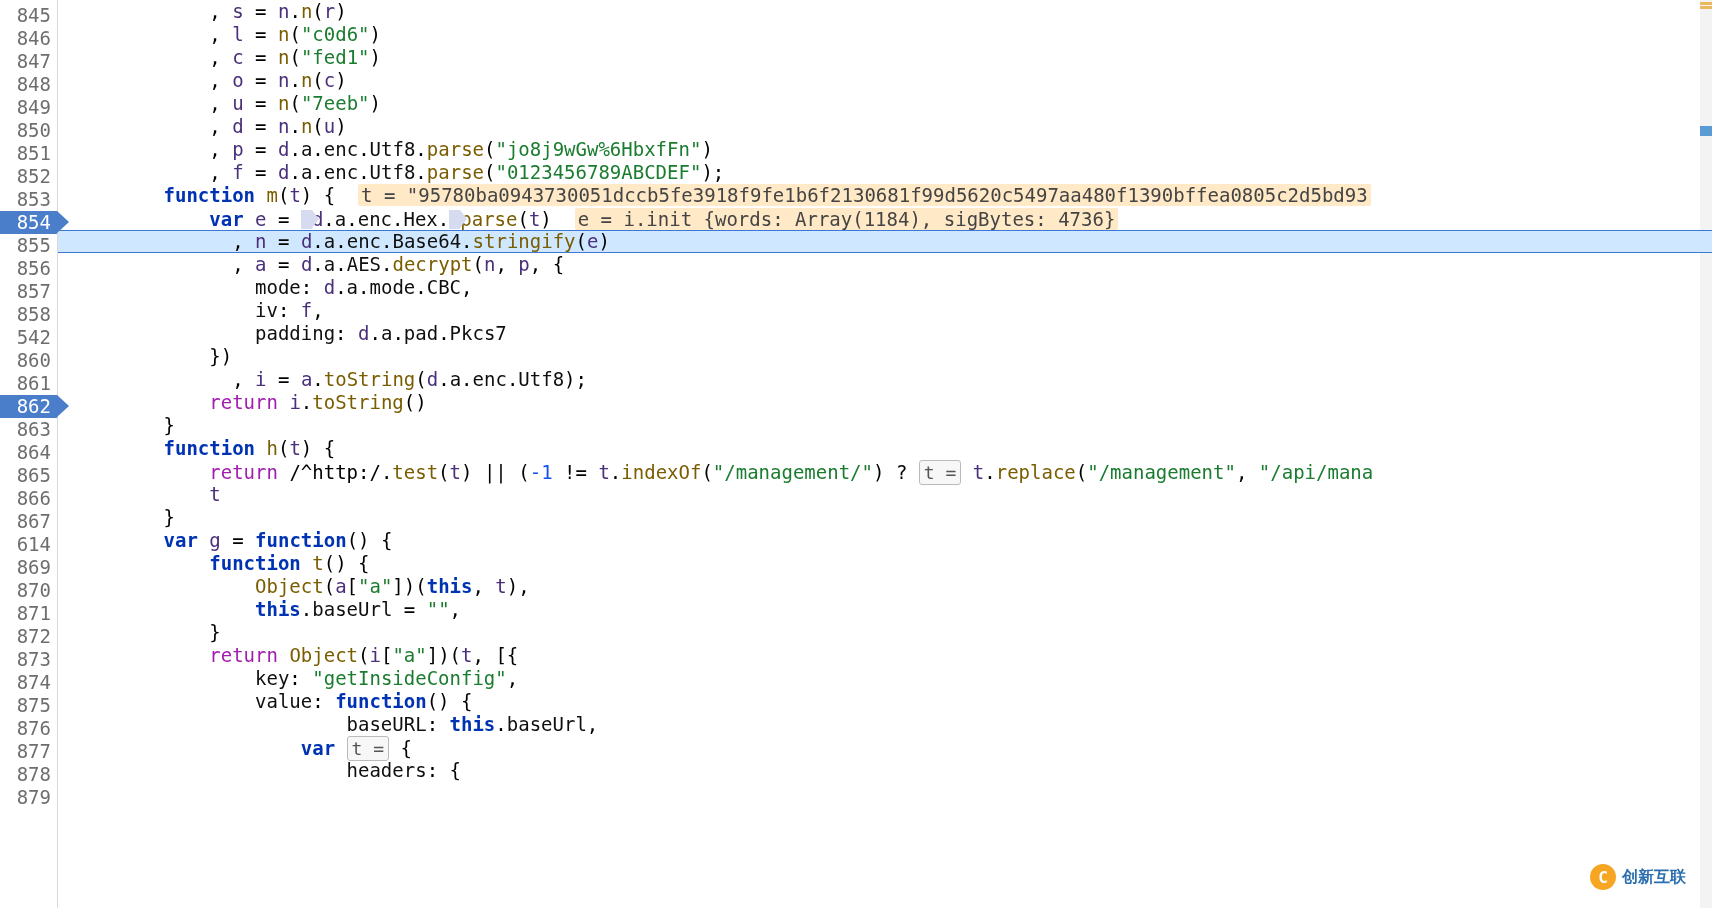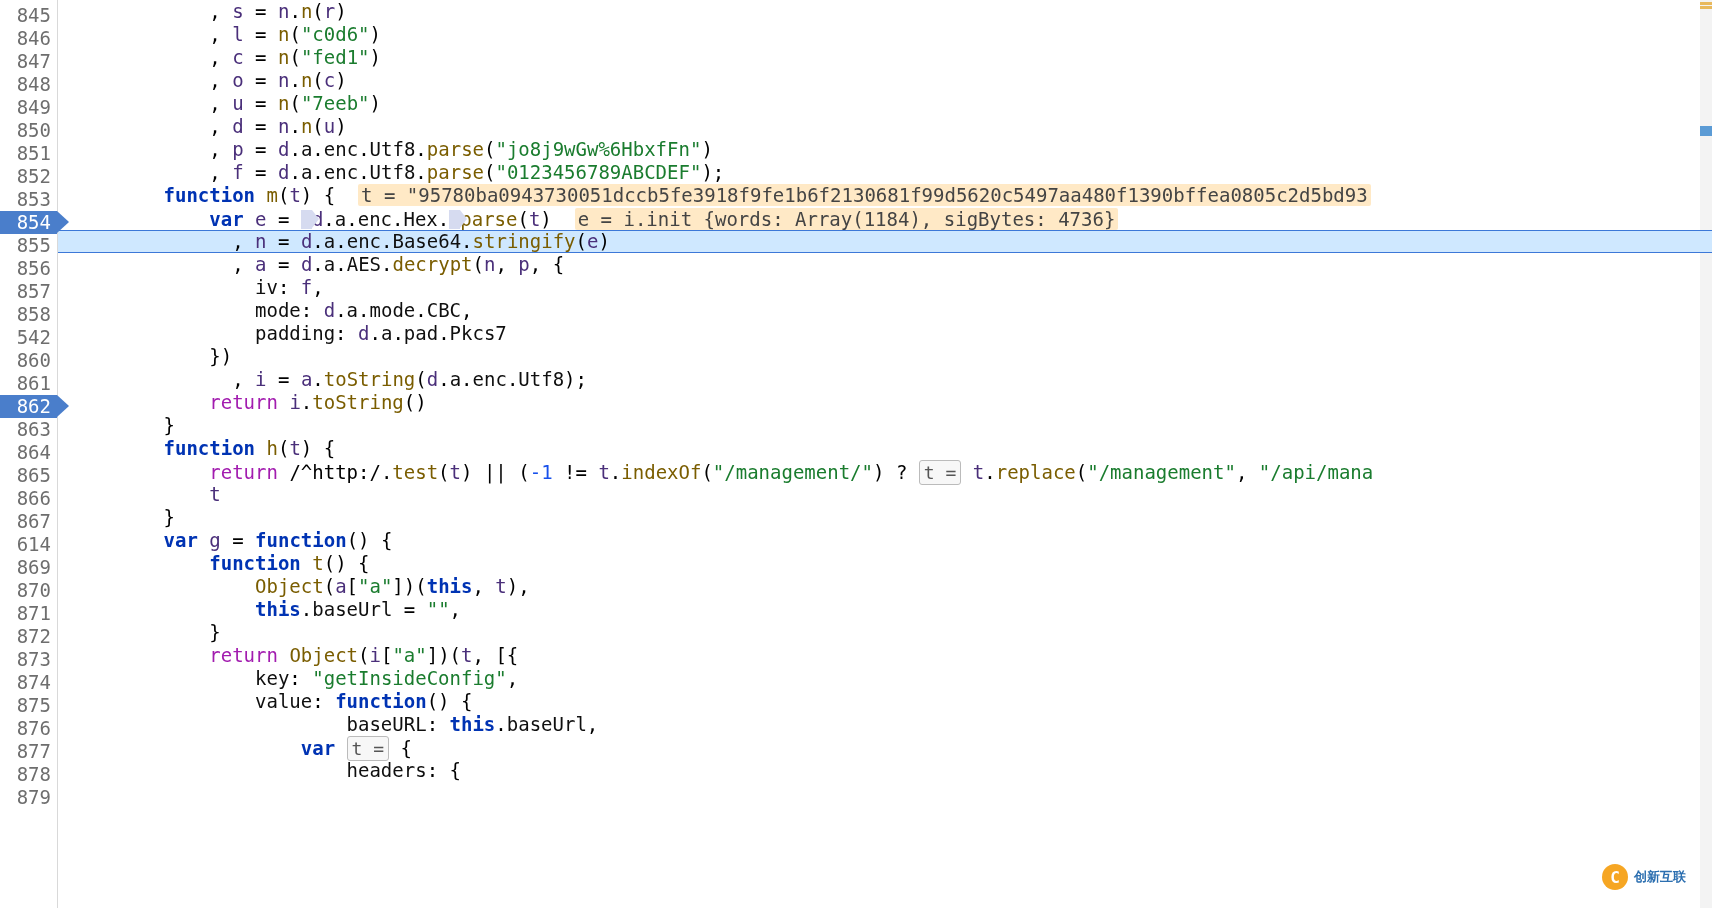--- a/index.html
+++ b/index.html
@@ -141,21 +141,21 @@
   border-radius: 50%;
   display: flex;
   align-items: center;
   justify-content: center;
   color: #fff;
   font-weight: bold;
   font-size: 16px;
 }
 .watermark .wm-text {
   color: #2c6fb0;
-  font-size: 13px;
+  font-size: 16px;
   font-family: "Microsoft YaHei", sans-serif;
   font-weight: bold;
 }
 </style>
 </head>
 <body>
 
 <div class="editor">
   <div class="gutter" id="gutter">
       <div class="ln">845</div>
@@ -205,22 +205,22 @@
       <div class="line">            <span class="punc">,</span> <span class="ident">c</span> <span class="op">=</span> <span class="fn">n</span><span class="punc">(</span><span class="str">"fed1"</span><span class="punc">)</span></div>
       <div class="line">            <span class="punc">,</span> <span class="ident">o</span> <span class="op">=</span> <span class="ident">n</span><span class="punc">.</span><span class="fn">n</span><span class="punc">(</span><span class="ident">c</span><span class="punc">)</span></div>
       <div class="line">            <span class="punc">,</span> <span class="ident">u</span> <span class="op">=</span> <span class="fn">n</span><span class="punc">(</span><span class="str">"7eeb"</span><span class="punc">)</span></div>
       <div class="line">            <span class="punc">,</span> <span class="ident">d</span> <span class="op">=</span> <span class="ident">n</span><span class="punc">.</span><span class="fn">n</span><span class="punc">(</span><span class="ident">u</span><span class="punc">)</span></div>
       <div class="line">            <span class="punc">,</span> <span class="ident">p</span> <span class="op">=</span> <span class="ident">d</span><span class="punc">.</span><span class="prop">a</span><span class="punc">.</span><span class="prop">enc</span><span class="punc">.</span><span class="prop">Utf8</span><span class="punc">.</span><span class="fn">parse</span><span class="punc">(</span><span class="str">"jo8j9wGw%6HbxfFn"</span><span class="punc">)</span></div>
       <div class="line">            <span class="punc">,</span> <span class="ident">f</span> <span class="op">=</span> <span class="ident">d</span><span class="punc">.</span><span class="prop">a</span><span class="punc">.</span><span class="prop">enc</span><span class="punc">.</span><span class="prop">Utf8</span><span class="punc">.</span><span class="fn">parse</span><span class="punc">(</span><span class="str">"0123456789ABCDEF"</span><span class="punc">);</span></div>
       <div class="line">        <span class="kw">function</span> <span class="fn">m</span><span class="punc">(</span><span class="ident">t</span><span class="punc">) {</span>  <span class="hint">t = "95780ba0943730051dccb5fe3918f9fe1b6f2130681f99d5620c5497aa480f1390bffea0805c2d5bd93</span></div>
       <div class="line">            <span class="kw">var</span> <span class="ident">e</span> <span class="op">=</span> <span class="pale-arrow"></span><span class="ident">d</span><span class="punc">.</span><span class="prop">a</span><span class="punc">.</span><span class="prop">enc</span><span class="punc">.</span><span class="prop">Hex</span><span class="punc">.</span><span class="pale-arrow"></span><span class="fn">parse</span><span class="punc">(</span><span class="ident">t</span><span class="punc">)</span>  <span class="hint">e = i.init {words: Array(1184), sigBytes: 4736}</span></div>
       <div class="line current">              <span class="punc">,</span> <span class="ident">n</span> <span class="op">=</span> <span class="ident">d</span><span class="punc">.</span><span class="prop">a</span><span class="punc">.</span><span class="prop">enc</span><span class="punc">.</span><span class="prop">Base64</span><span class="punc">.</span><span class="fn">stringify</span><span class="punc">(</span><span class="ident">e</span><span class="punc">)</span></div>
       <div class="line">              <span class="punc">,</span> <span class="ident">a</span> <span class="op">=</span> <span class="ident">d</span><span class="punc">.</span><span class="prop">a</span><span class="punc">.</span><span class="prop">AES</span><span class="punc">.</span><span class="fn">decrypt</span><span class="punc">(</span><span class="ident">n</span><span class="punc">,</span> <span class="ident">p</span><span class="punc">, {</span></div>
+      <div class="line">                <span class="prop">mode</span><span class="punc">:</span> <span class="ident">d</span><span class="punc">.</span><span class="prop">a</span><span class="punc">.</span><span class="prop">mode</span><span class="punc">.</span><span class="prop">CBC</span><span class="punc">,</span></div>
       <div class="line">                <span class="prop">iv</span><span class="punc">:</span> <span class="ident">f</span><span class="punc">,</span></div>
-      <div class="line">                <span class="prop">mode</span><span class="punc">:</span> <span class="ident">d</span><span class="punc">.</span><span class="prop">a</span><span class="punc">.</span><span class="prop">mode</span><span class="punc">.</span><span class="prop">CBC</span><span class="punc">,</span></div>
       <div class="line">                <span class="prop">padding</span><span class="punc">:</span> <span class="ident">d</span><span class="punc">.</span><span class="prop">a</span><span class="punc">.</span><span class="prop">pad</span><span class="punc">.</span><span class="prop">Pkcs7</span></div>
       <div class="line">            <span class="punc">})</span></div>
       <div class="line">              <span class="punc">,</span> <span class="ident">i</span> <span class="op">=</span> <span class="ident">a</span><span class="punc">.</span><span class="fn">toString</span><span class="punc">(</span><span class="ident">d</span><span class="punc">.</span><span class="prop">a</span><span class="punc">.</span><span class="prop">enc</span><span class="punc">.</span><span class="prop">Utf8</span><span class="punc">);</span></div>
       <div class="line">            <span class="kw2">return</span> <span class="ident">i</span><span class="punc">.</span><span class="fn">toString</span><span class="punc">()</span></div>
       <div class="line">        <span class="punc">}</span></div>
       <div class="line">        <span class="kw">function</span> <span class="fn">h</span><span class="punc">(</span><span class="ident">t</span><span class="punc">) {</span></div>
       <div class="line">            <span class="kw2">return</span> <span class="op">/^http:/</span><span class="punc">.</span><span class="fn">test</span><span class="punc">(</span><span class="ident">t</span><span class="punc">)</span> <span class="op">||</span> <span class="punc">(</span><span class="num">-1</span> <span class="op">!=</span> <span class="ident">t</span><span class="punc">.</span><span class="fn">indexOf</span><span class="punc">(</span><span class="str">"/management/"</span><span class="punc">)</span> <span class="op">?</span> <span class="hintbox">t =</span> <span class="ident">t</span><span class="punc">.</span><span class="fn">replace</span><span class="punc">(</span><span class="str">"/management"</span><span class="punc">,</span> <span class="str">"/api/mana</span></div>
       <div class="line">            <span class="ident">t</span></div>
       <div class="line">        <span class="punc">}</span></div>
       <div class="line">        <span class="kw">var</span> <span class="ident">g</span> <span class="op">=</span> <span class="kw">function</span><span class="punc">() {</span></div>

